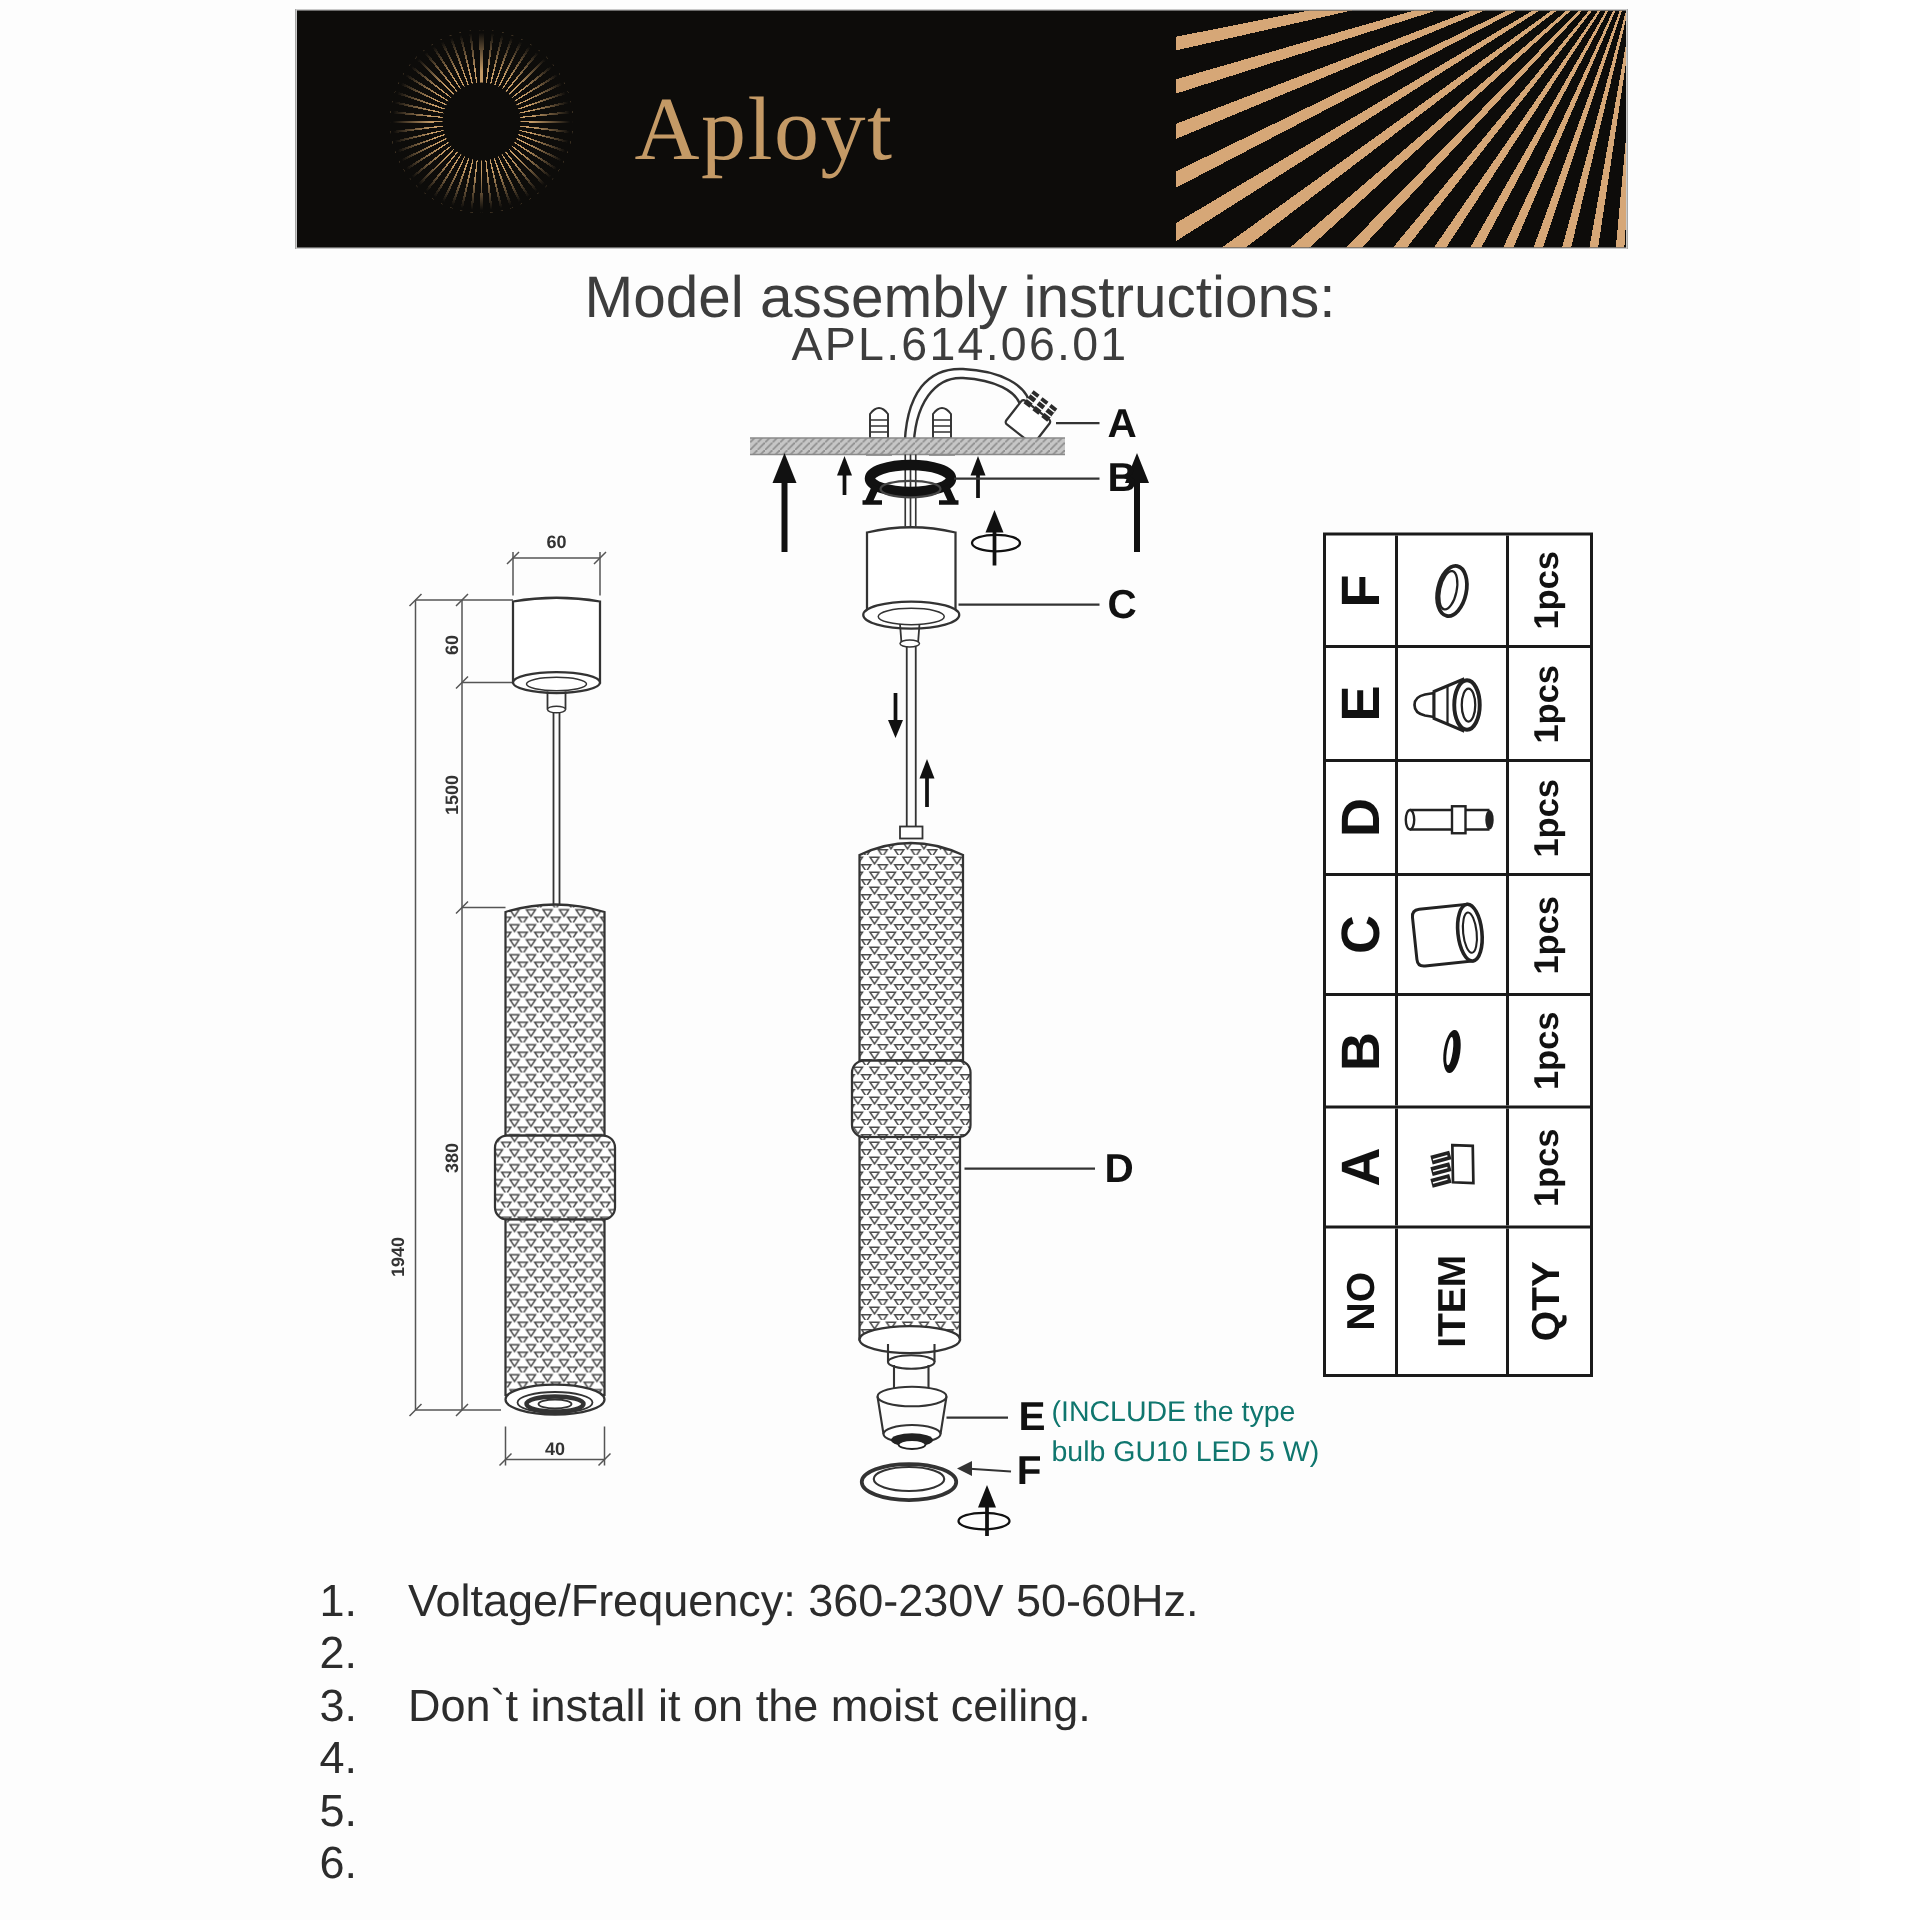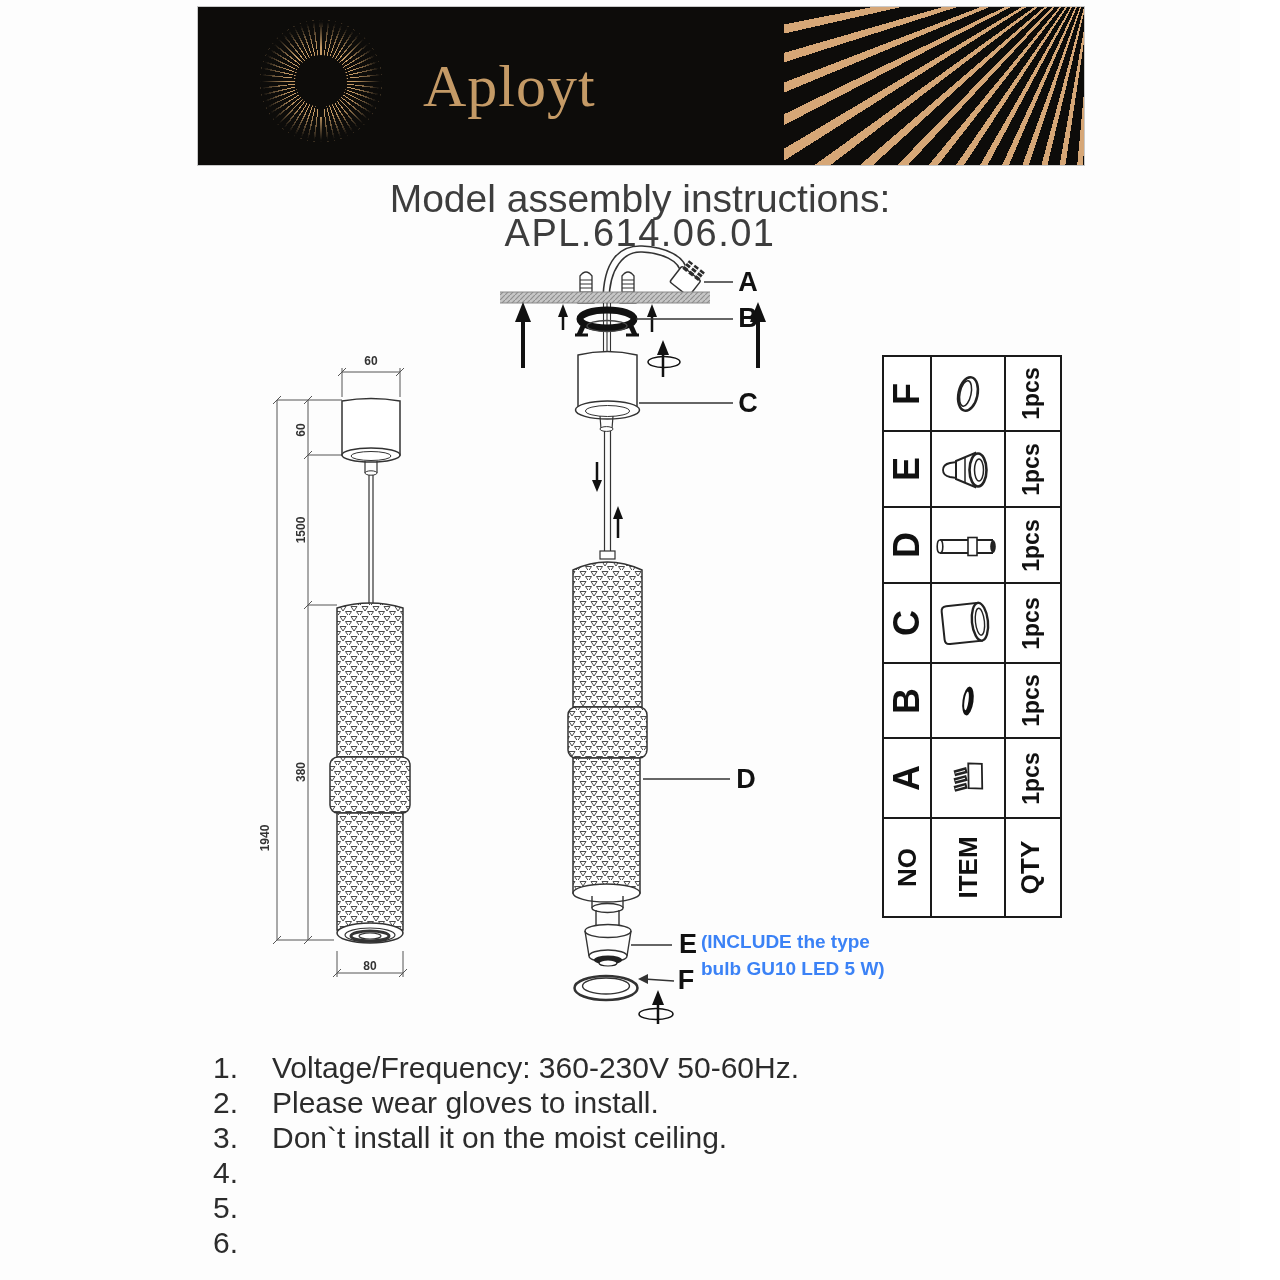--- a/index.html
+++ b/index.html
@@ -14,29 +14,29 @@
   .sunburst-fade{left:62px;top:13px;width:122px;height:122px;border-radius:50%;
     background:radial-gradient(circle closest-side, rgba(13,12,10,0) 55%, #0d0c0a 97%);}
   .sunburst-hole{left:97px;top:48px;width:52px;height:52px;border-radius:50%;background:#0d0c0a;}
   .wordmark{left:225px;top:0;height:158px;display:flex;align-items:center;
     font-family:"Liberation Serif",serif;font-size:60px;font-weight:400;letter-spacing:1px;color:#c49a66;}
   .fan{right:0;top:0;width:300px;height:158px;
     background:repeating-conic-gradient(from 120deg at 104% -28%, #d6a777 0deg 1.6deg, rgba(0,0,0,0) 1.6deg 4.9deg);}
 
   
   .title-line1{left:0;top:177px;width:1280px;text-align:center;font-size:39px;color:#3d3d3d;}
-  .title-line2{left:0;top:212px;width:1280px;text-align:center;font-size:38px;letter-spacing:1.5px;color:#3d3d3d;}
+  .title-line2{left:0;top:212px;width:1280px;text-align:center;font-size:31px;letter-spacing:1.5px;color:#3d3d3d;}
 
   
   .dim{font-weight:bold;font-size:12px;color:#333;text-align:center;}
   .vdim{transform:rotate(-90deg);transform-origin:center;}
 
   
   .part-letter{width:28px;text-align:center;font-size:27px;font-weight:bold;color:#111;}
-  .bulb-note{font-size:19px;font-weight:bold;color:#3b82f6;line-height:27px;white-space:nowrap;}
+  .bulb-note{font-size:19px;font-weight:normal;color:#0f766e;line-height:27px;white-space:nowrap;}
 
   
   .ptable{left:882px;top:355px;width:176px;border:2px solid #1a1a1a;background:#fff;}
   .prow{display:flex;border-bottom:2px solid #1a1a1a;}
   .prow:last-child{border-bottom:none;}
   .cell{display:flex;align-items:center;justify-content:center;}
   .cell-no{width:46px;border-right:2px solid #1a1a1a;}
   .cell-item{width:72px;border-right:2px solid #1a1a1a;}
   .cell-qty{width:50px;}
   .rot{transform:rotate(-90deg);white-space:nowrap;}
@@ -109,21 +109,21 @@
       <ellipse cx="120" cy="581" rx="19" ry="5" fill="none" stroke-width="3"></ellipse>
       <ellipse cx="120" cy="581" rx="11" ry="3" fill="none" stroke-width="1.2"></ellipse>
     </g>
   </svg>
 
   <div class="abs dim" style="left:356px;top:354px;width:30px;">60</div>
   <div class="abs dim vdim" style="left:286px;top:423px;width:30px;">60</div>
   <div class="abs dim vdim" style="left:282px;top:523px;width:38px;">1500</div>
   <div class="abs dim vdim" style="left:286px;top:765px;width:30px;">380</div>
   <div class="abs dim vdim" style="left:244px;top:831px;width:42px;">1940</div>
-  <div class="abs dim" style="left:355px;top:959px;width:30px;">80</div>
+  <div class="abs dim" style="left:355px;top:959px;width:30px;">40</div>
 
   <svg class="abs" style="left:490px;top:240px;" width="420" height="790" viewBox="0 0 420 790">
     <defs>
       <pattern id="kn2" width="11" height="10" patternUnits="userSpaceOnUse">
         <rect width="11" height="10" fill="#fff"></rect>
         <path d="M2,1.5 h6 l-3,4.5 z" fill="none" stroke="#4a4a4a" stroke-width="1"></path>
         <path d="M-3.5,6.5 h6 l-3,4.5 z" fill="none" stroke="#4a4a4a" stroke-width="1"></path>
         <path d="M7.5,6.5 h6 l-3,4.5 z" fill="none" stroke="#4a4a4a" stroke-width="1"></path>
       </pattern>
       <pattern id="hatch" width="5" height="5" patternUnits="userSpaceOnUse">
@@ -375,21 +375,20 @@
     </div>
   </div>
 
   <div class="abs instr">
     <div class="instr-row">
       <span class="instr-num">1.</span>
       <span class="instr-text">Voltage/Frequency: 360-230V 50-60Hz.</span>
     </div>
     <div class="instr-row">
       <span class="instr-num">2.</span>
-      <span class="instr-text">Please wear gloves to install.</span>
     </div>
     <div class="instr-row">
       <span class="instr-num">3.</span>
       <span class="instr-text">Don`t install it on the moist ceiling.</span>
     </div>
     <div class="instr-row">
       <span class="instr-num">4.</span>
     </div>
     <div class="instr-row">
       <span class="instr-num">5.</span>

